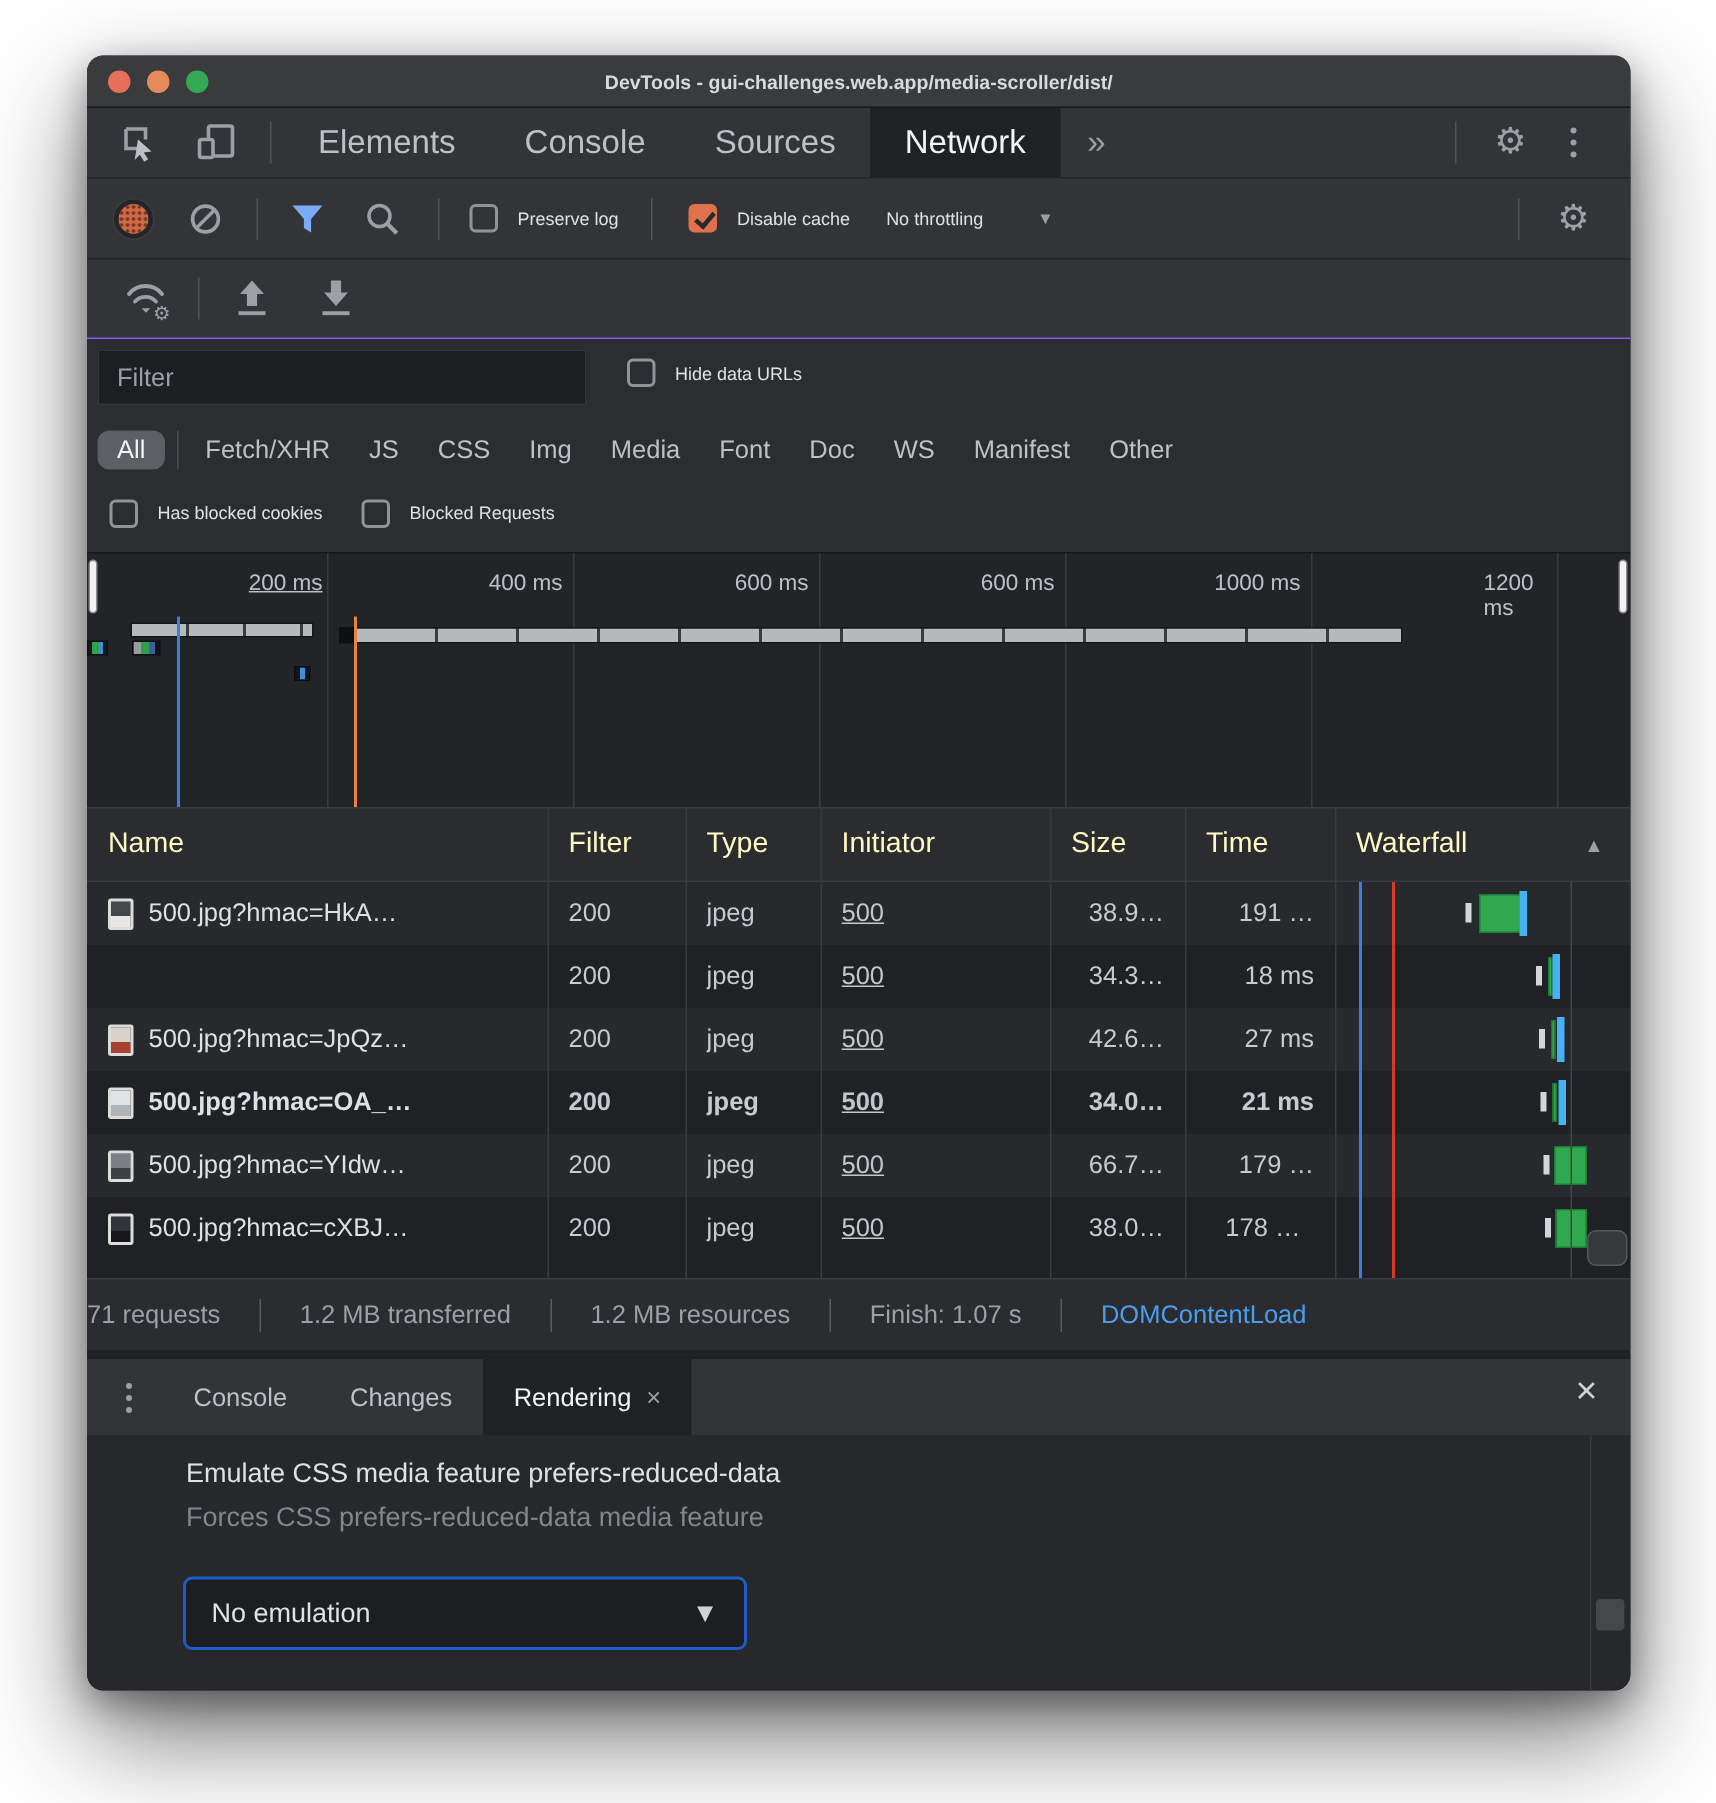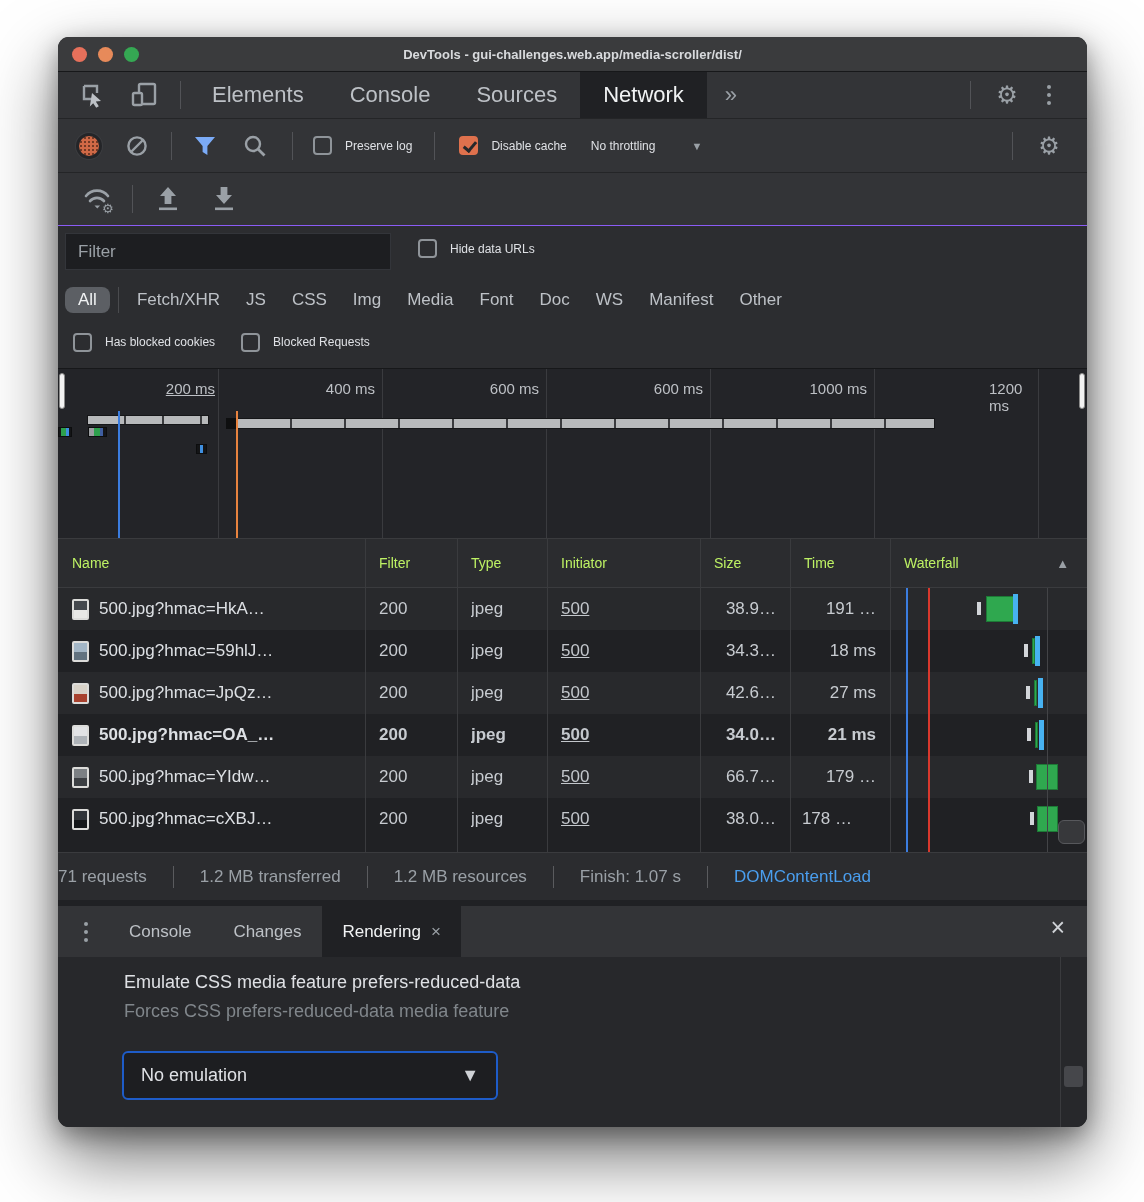--- a/index.html
+++ b/index.html
@@ -58,21 +58,21 @@
   .ov-handle{background:#f2f2f2;border-radius:3px;border:1px solid #8a8a8a;}
   .ov-gray{background:repeating-linear-gradient(90deg,#b7b9bb 0 36px,#3a3b3e 36px 38px);border:1px solid #151618;}
   .ov-graylong{background:repeating-linear-gradient(90deg,#b7b9bb 0 52px,#3a3b3e 52px 54px);border:1px solid #151618;}
   .ov-cap{background:#0e0f10;}
   .ov-mini{background:linear-gradient(90deg,#141517 0 18%,#2ea04d 18% 58%,#3f8fe0 58% 82%,#141517 82%);border:1px solid #0c0d0e;}
   .ov-mini2{background:linear-gradient(90deg,#9a9da0 0 30%,#2ea04d 30% 62%,#3f5ea0 62% 85%,#141517 85%);border:1px solid #0c0d0e;}
   .ov-mini3{background:linear-gradient(90deg,#141517 0 35%,#3f8fe0 35% 70%,#141517 70%);border:1px solid #0c0d0e;}
   .ev-line{position:absolute;top:42px;bottom:0;width:2px;}
   
   .thead{position:absolute;left:0;top:501px;width:100%;height:50px;background:#2b2c2f;border-top:1px solid #3a3b3e;border-bottom:1px solid #3a3b3e;}
-  .th{position:absolute;top:0;height:100%;display:flex;align-items:center;padding-left:14px;font-size:14px;color:#bef264;}
+  .th{position:absolute;top:0;height:100%;display:flex;align-items:center;padding-left:14px;font-size:19px;color:#fef9c3;}
   .sort-tri{position:absolute;right:18px;top:17px;font-size:13px;color:#9aa0a6;}
   .tbody{position:absolute;left:0;top:551px;width:100%;height:264px;background:#202124;}
   .trow{position:absolute;left:0;width:100%;height:42px;}
   .trow.odd{background:#28292c;}
   .trow.even{background:#202124;}
   .cell{position:absolute;top:0;height:42px;display:flex;align-items:center;font-size:17px;color:#c7cbd0;overflow:hidden;}
   .cell.num{justify-content:flex-end;}
   .name-cell{color:#dde0e4;}
   .thumb{width:17px;height:21px;border:2px solid #dcdcda;border-radius:2px;margin:0 10px 0 14px;flex:none;}
   .init-link{text-decoration:underline;color:#c3c7cc;}
@@ -297,24 +297,20 @@
           <div class="cell" style="left: 503px; width: 167px;">
             <span class="init-link">500</span>
           </div>
           <div class="cell num" style="left: 642px; width: 76px;">38.9…</div>
           <div class="cell num" style="left: 732px; width: 86px;">191 …</div>
           <div class="wf-seg wf-tick" style="left: 919px; width: 4px;"></div>
           <div class="wf-seg wf-green" style="left: 928px; width: 28px;"></div>
           <div class="wf-seg wf-blue" style="left: 955px; width: 5px;"></div>
         </div>
         <div class="trow even" style="top: 42px;">
-          <div class="cell name-cell" style="left: 0px; width: 307px;">
-            <div class="thumb" style="background: linear-gradient(rgb(163, 182, 198) 0px, rgb(163, 182, 198) 55%, rgb(98, 114, 127) 55%);"></div>
-            <span>500.jpg?hmac=59hlJ…</span>
-          </div>
           <div class="cell" style="left: 321px; width: 106px;">200</div>
           <div class="cell" style="left: 413px; width: 104px;">jpeg</div>
           <div class="cell" style="left: 503px; width: 167px;">
             <span class="init-link">500</span>
           </div>
           <div class="cell num" style="left: 642px; width: 76px;">34.3…</div>
           <div class="cell num" style="left: 732px; width: 86px;">18 ms</div>
           <div class="wf-seg wf-tick" style="left: 966px; width: 4px;"></div>
           <div class="wf-seg wf-green" style="left: 974px; width: 3px;"></div>
           <div class="wf-seg wf-blue" style="left: 977px; width: 5px;"></div>
@@ -370,21 +366,21 @@
           <div class="cell name-cell" style="left: 0px; width: 307px;">
             <div class="thumb" style="background: linear-gradient(rgb(48, 52, 57) 0px, rgb(48, 52, 57) 55%, rgb(21, 23, 26) 55%);"></div>
             <span>500.jpg?hmac=cXBJ…</span>
           </div>
           <div class="cell" style="left: 321px; width: 106px;">200</div>
           <div class="cell" style="left: 413px; width: 104px;">jpeg</div>
           <div class="cell" style="left: 503px; width: 167px;">
             <span class="init-link">500</span>
           </div>
           <div class="cell num" style="left: 642px; width: 76px;">38.0…</div>
-          <div class="cell num" style="left: 708px; width: 86px;">178 …</div>
+          <div class="cell num" style="left: 723px; width: 86px;">178 …</div>
           <div class="wf-seg wf-tick" style="left: 972px; width: 4px;"></div>
           <div class="wf-seg wf-green" style="left: 979px; width: 21px;"></div>
         </div>
       </div>
     <div id="colseps">
         <div class="col-sep" style="left: 307px;"></div>
         <div class="col-sep" style="left: 399px;"></div>
         <div class="col-sep" style="left: 489px;"></div>
         <div class="col-sep" style="left: 642px;"></div>
         <div class="col-sep" style="left: 732px;"></div>

